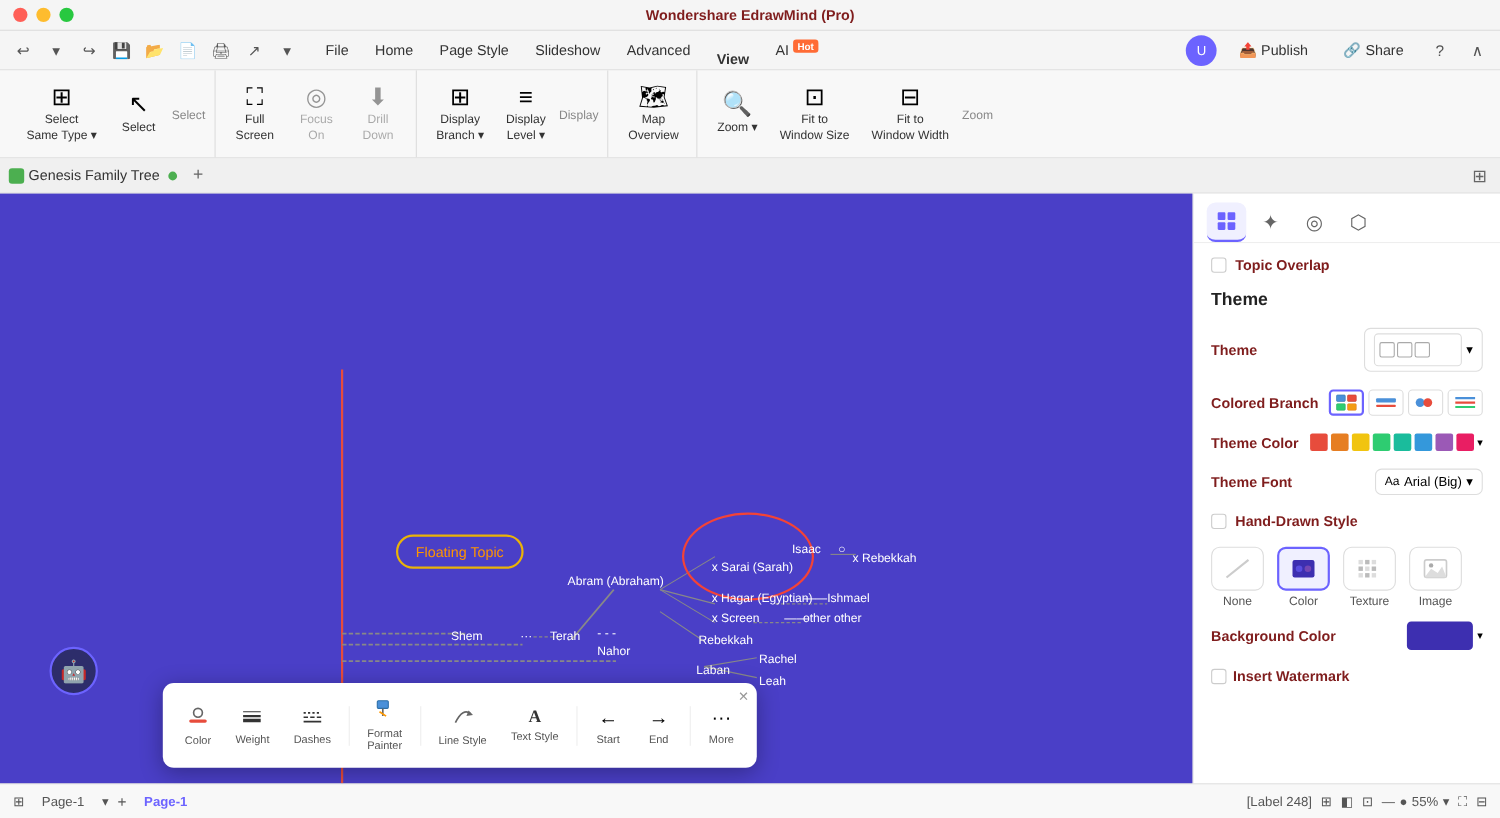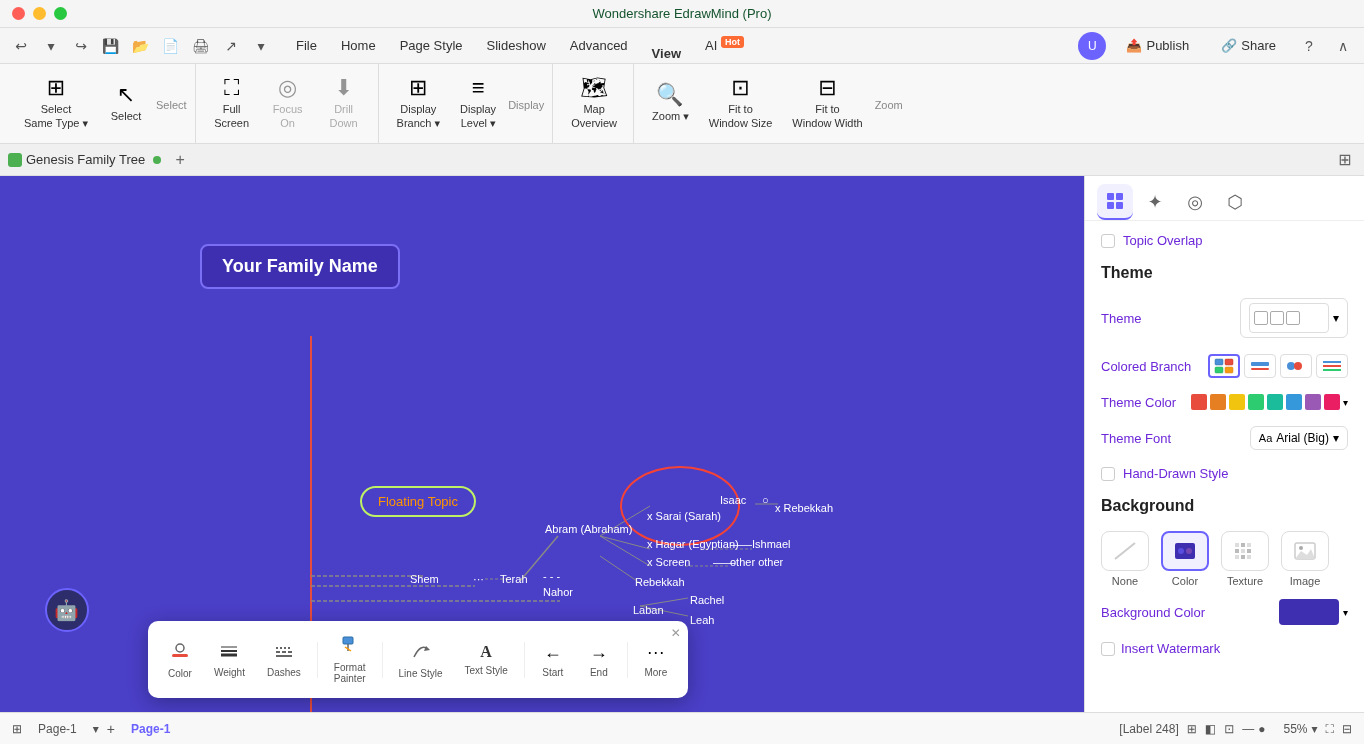--- a/index.html
+++ b/index.html
@@ -24,21 +24,21 @@
     }
     .tb-btn {
       width: 13px; height: 13px;
       border-radius: 50%;
       border: none;
       cursor: pointer;
     }
     .tb-close { background: #ff5f57; }
     .tb-min { background: #febc2e; }
     .tb-max { background: #28c840; }
-    .title-text { font-size: 13px; color: #14532d; font-weight: 400; }
+    .title-text { font-size: 13px; color: #7f1d1d; font-weight: 700; }
 
     
     .menu-bar {
       height: 36px;
       background: #f5f5f5;
       display: flex;
       align-items: center;
       padding: 0 8px;
       border-bottom: 1px solid #ddd;
       gap: 4px;
@@ -221,21 +221,21 @@
       padding: 10px 20px;
       border-radius: 8px;
       font-size: 18px;
       font-weight: bold;
       color: white;
     }
     .node-floating {
       position: absolute;
       top: 310px;
       left: 360px;
-      border: 2px solid #bef264;
+      border: 2px solid #eab308;
       border-radius: 20px;
       padding: 6px 16px;
       font-size: 13px;
       color: #ff9500;
     }
     .node-circle {
       position: absolute;
       top: 290px;
       left: 620px;
       width: 120px;
@@ -318,21 +318,21 @@
       color: #6c63ff;
       border-bottom: 2px solid #6c63ff;
     }
     .panel-content { padding: 12px 16px; }
     .panel-row {
       display: flex;
       align-items: center;
       margin-bottom: 16px;
       gap: 8px;
     }
-    .panel-label { font-size: 13px; color: #6d28d9; flex: 1; }
+    .panel-label { font-size: 13px; color: #7f1d1d; flex: 1; font-weight: bold; }
     .panel-section-title {
       font-size: 16px;
       font-weight: 600;
       color: #222;
       margin-bottom: 16px;
     }
     .checkbox {
       width: 14px; height: 14px;
       border: 1px solid #ccc;
       border-radius: 3px;
@@ -622,44 +622,39 @@
 
       <line x1="311" y1="558" x2="272" y2="558" stroke="#3ddc84" stroke-width="2"></line>
 
       <line x1="311" y1="605" x2="272" y2="605" stroke="#888" stroke-width="1.5" stroke-dasharray="4,3"></line>
 
       <path d="M 311 558 Q 350 540 385 548" stroke="#3ddc84" stroke-width="1.5" fill="none"></path>
 
       <circle cx="370" cy="665" r="5" fill="#3ddc84"></circle>
     </svg>
 
-    <div style="position:absolute; top:68px; left:200px;">
-      <div class="node-box">
-        <span>Your Family Name</span>
-      </div>
-    </div>
 
     <div class="node-floating">
       <span>Floating Topic</span>
     </div>
 
     <div class="node-circle"></div>
 
     <div class="canvas-label" style="top:397px; left:410px;">
       <span>Shem</span>
     </div>
     <div class="canvas-label" style="top:397px; left:473px;">···</div>
     <div class="canvas-label" style="top:397px; left:500px;">
       <span>Terah</span>
     </div>
     <div class="canvas-label" style="top:410px; left:543px;">
       <span>Nahor</span>
     </div>
     <div class="canvas-label" style="top:394px; left:543px;">- - -</div>
-    <div class="canvas-label" style="top:347px; left:545px;">
+    <div class="canvas-label" style="top:347px; left:516px;">
       <span>Abram (Abraham)</span>
     </div>
     <div class="canvas-label" style="top:334px; left:647px;">
       <span>x Sarai (Sarah)</span>
     </div>
     <div class="canvas-label" style="top:318px; left:720px;">
       <span>Isaac</span>
     </div>
     <div class="canvas-label" style="top:318px; left:762px;">○</div>
     <div class="canvas-label" style="top:326px; left:775px;">
@@ -864,21 +859,20 @@
           <span>Arial (Big)</span>
           <span>▾</span>
         </div>
       </div>
 
       <div class="panel-row">
         <div class="checkbox"></div>
         <span class="panel-label">Hand-Drawn Style</span>
       </div>
 
-      <div class="panel-section-title">Background</div>
 
       <div class="bg-options">
         <div class="bg-option">
           <div class="bg-option-icon">
             <svg width="24" height="20" viewBox="0 0 24 20">
               <line x1="2" y1="18" x2="22" y2="2" stroke="#ccc" stroke-width="2"></line>
             </svg>
           </div>
           <span class="bg-option-label">None</span>
         </div>
@@ -945,19 +939,19 @@
     <span class="page-tab active">Page-1</span>
   </div>
   <div class="status-right">
     <span>[Label 248]</span>
     <span style="cursor:pointer;">⊞</span>
     <span style="cursor:pointer;">◧</span>
     <span style="cursor:pointer;">⊡</span>
     <div class="status-zoom">
       <span>—</span>
       <span style="cursor:pointer;">●</span>
-      <span style="cursor:pointer;margin-left:14px;">55%</span>
+      <span style="cursor:pointer;">55%</span>
       <span style="cursor:pointer;">▾</span>
     </div>
     <span style="cursor:pointer;">⛶</span>
     <span style="cursor:pointer;">⊟</span>
   </div>
 </div>
 
 </body></html>

